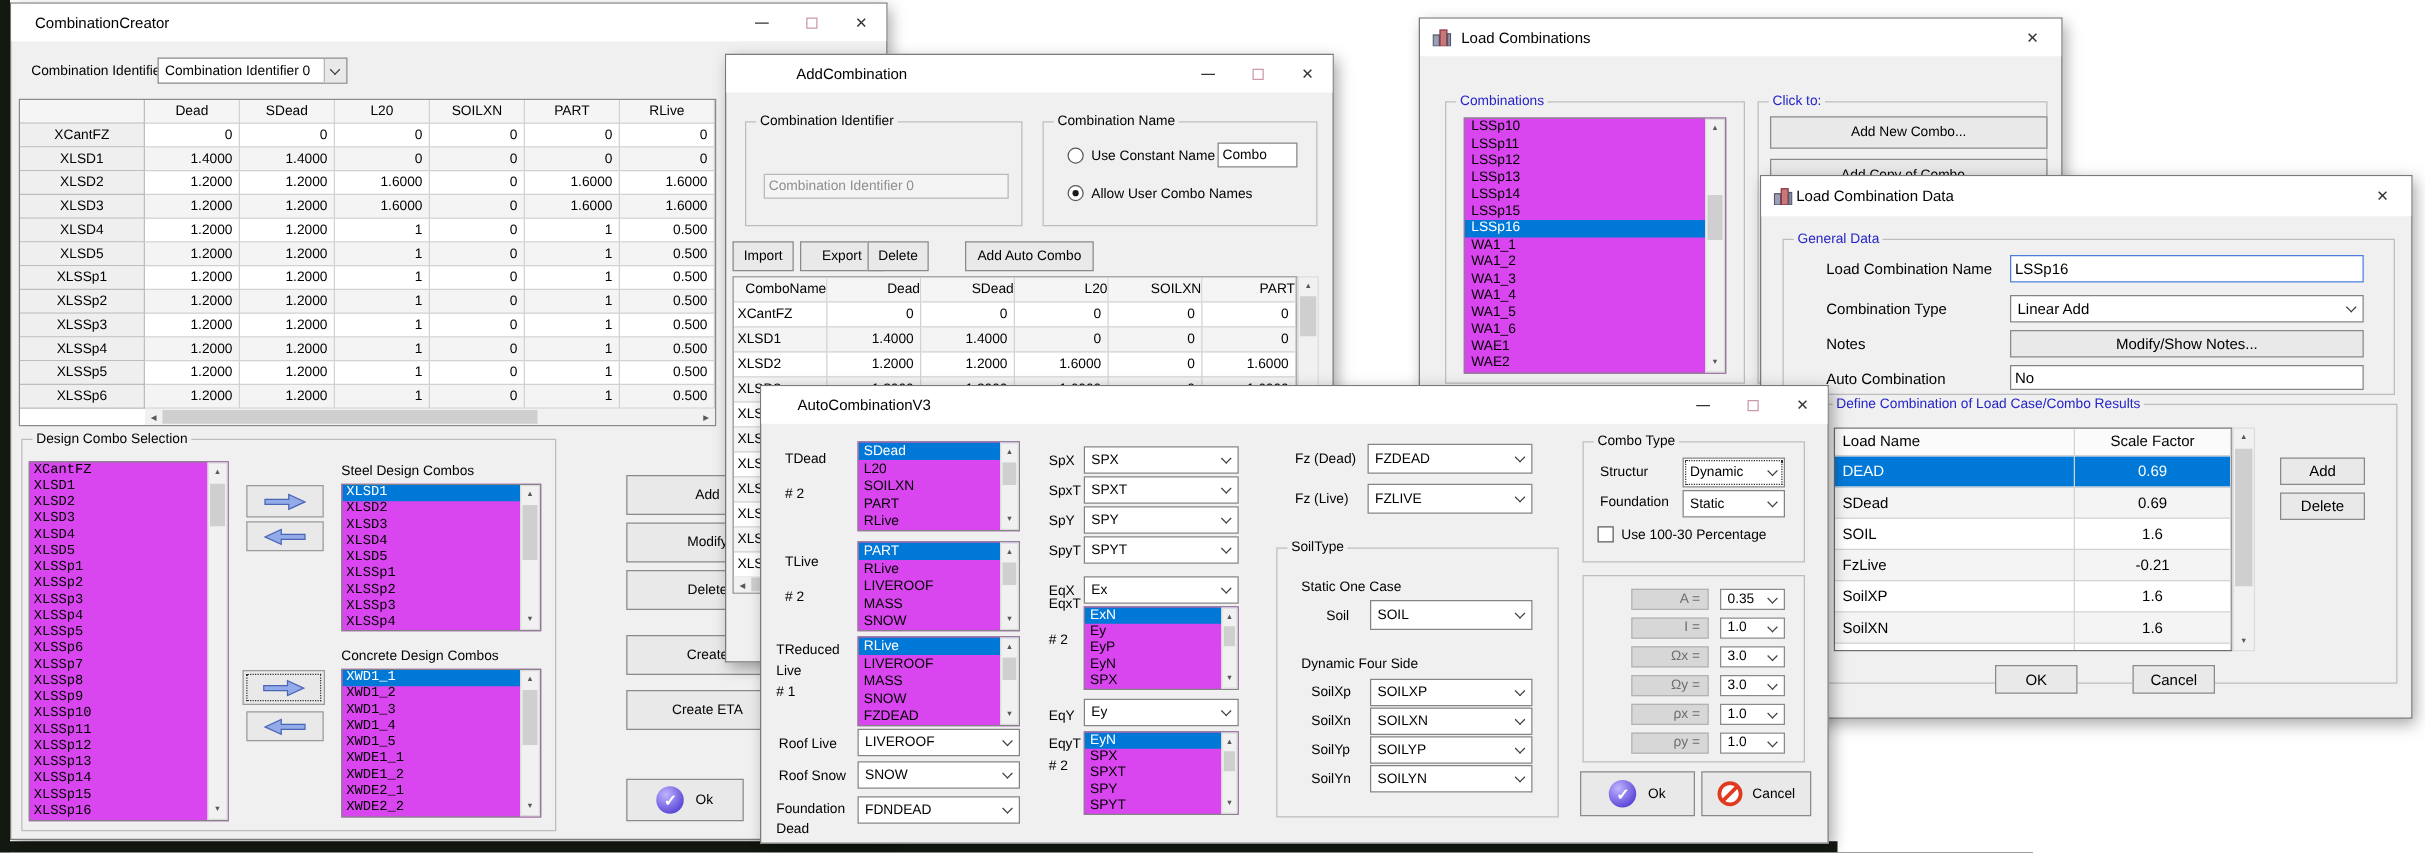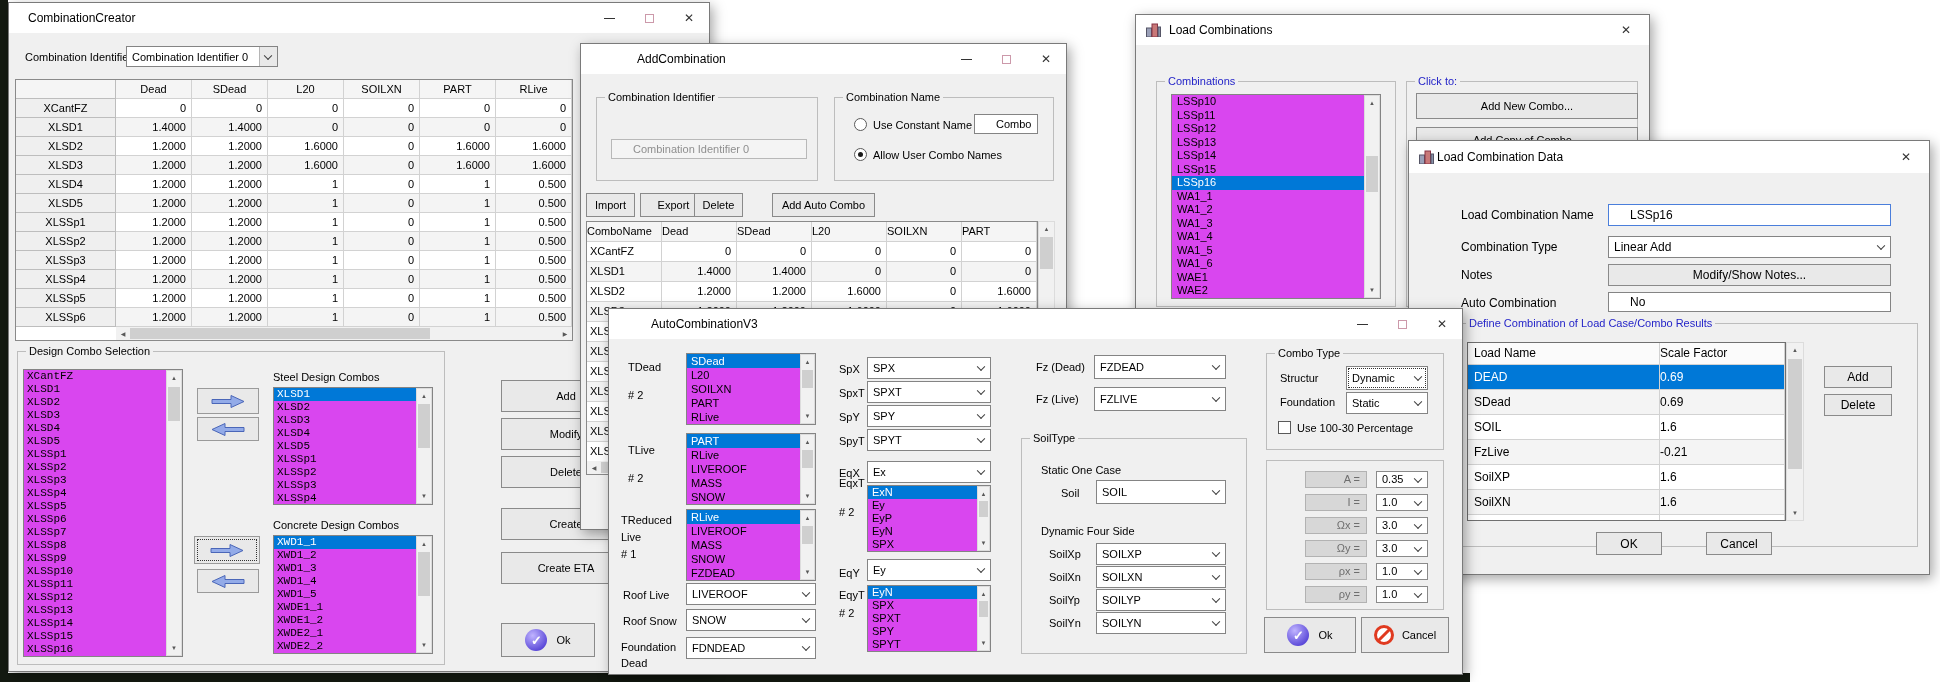--- a/index.html
+++ b/index.html
@@ -13,21 +13,21 @@
 .wc{position:absolute;top:0;right:0;height:30px;display:flex}
 .wcb{width:40px;height:30px;display:flex;align-items:center;justify-content:center}
 .gl-min{display:block;width:11px;height:1px;background:#333}
 .gl-max{display:block;width:9px;height:9px;border:1px solid #333}
 .gl-max.dim{border-color:#c9a}
 .gl-x{font-size:12px;color:#333;line-height:12px}
 .grp{position:absolute;border:1px solid #bdbdbd}
 .glab{position:absolute;top:-7px;left:8px;background:#f0f0f0;padding:0 3px;font-size:11px;line-height:13px;white-space:nowrap}
 .blue{color:#2424c8}
 .lbl{position:absolute;font-size:11px;line-height:13px;white-space:nowrap}
-.box{position:absolute;background:#fff;border:1px solid #848484;font-size:11px;line-height:18px;padding-left:21px;overflow:hidden;white-space:nowrap}
+.box{position:absolute;background:#fff;border:1px solid #848484;font-size:11px;line-height:18px;padding-left:3px;overflow:hidden;white-space:nowrap}
 .cmb{position:absolute;background:#fff;border:1px solid #848484;font-size:11px;display:flex;align-items:center;padding-left:5px;overflow:hidden;white-space:nowrap}
 .chev{position:absolute;right:6px;top:50%;width:6px;height:6px;border-right:1px solid #404040;border-bottom:1px solid #404040;transform:translateY(-70%) rotate(45deg)}
 .cmbbtn{position:absolute;right:0;top:0;bottom:0;width:18px;background:#e9e9e9;border-left:1px solid #b5b5b5}
 .btn{position:absolute;background:#e9e9e9;border:1px solid #8a8a8a;display:flex;align-items:center;justify-content:center;font-size:11px;overflow:hidden;white-space:nowrap}
 .focusdot{outline:1px dotted #333;outline-offset:-3px}
 .focusbtn{border:1px solid #3a6ecc;outline:1px dotted #333;outline-offset:-4px}
 .list{position:absolute;background:#d946ef;border:1px solid #848484;overflow:hidden}
 .list .li{height:13px;line-height:13px;padding-left:3px;white-space:pre;font-family:"Liberation Mono","DejaVu Sans Mono",monospace;font-size:11px}
 .list.sans .li{font-family:"Liberation Sans",sans-serif;height:14px;line-height:14px;padding-left:4px}
 .list.s13 .li{height:13px;line-height:13px}
@@ -47,26 +47,26 @@
 
 .ccg .gr{height:19px}
 .ccg .gc{height:19px;line-height:18px;text-align:right;padding-right:5px}
 .ccg .gc:nth-of-type(1){width:100px;text-align:center;padding:0;background:#efefef;border-right:1px solid #bdbdbd;border-bottom:1px solid #bdbdbd}
 .ccg .gc:nth-of-type(n+2){width:76px}
 .ccg .ghead .gc{background:#f5f5f5;text-align:center;padding:0}
 
 .acg .gc{text-align:right;padding-right:5px}
 .acg .gc:nth-of-type(1){text-align:left;padding-left:3px;padding-right:0}
 .acg .gc{width:75px}
-.acg .ghead .gc{text-align:left;padding:0}
+.acg .ghead .gc{text-align:right;padding:0}
 
 .lcdg .gr{height:25px}
 .lcdg .gc{height:25px;line-height:24px;font-size:12px}
 .lcdg .gc:nth-of-type(1){width:192px;text-align:left;padding-left:6px}
-.lcdg .gc:nth-of-type(2){width:125px;text-align:left}
+.lcdg .gc:nth-of-type(2){width:125px;text-align:center}
 .lcdg .ghead{height:22px}
 .lcdg .ghead .gc{height:22px;line-height:21px;background:#fbfbfb}
 .lcdg .grow.partial{height:6px;overflow:hidden}
 .rad{position:absolute;width:13px;height:13px;border:1px solid #5a5a5a;border-radius:50%;background:#fff}
 .rad.on::after{content:"";position:absolute;left:3px;top:3px;width:5px;height:5px;border-radius:50%;background:#1a1a1a}
 .chk{position:absolute;width:13px;height:13px;border:1px solid #5a5a5a;background:#fff}
 .okic{width:22px;height:22px;border-radius:50%;background:radial-gradient(circle at 35% 30%,#c0b4ff,#5a48d8 75%);color:#fff;font-weight:bold;display:flex;align-items:center;justify-content:center;font-size:13px;margin-right:9px;flex:none}
 .noic{width:20px;height:20px;border-radius:50%;border:3px solid #e03a20;position:relative;margin-right:8px;background:#fff;flex:none}
 .noic::after{content:"";position:absolute;left:-2px;top:6px;width:17px;height:3px;background:#e03a20;transform:rotate(-45deg)}
 .prow{display:flex;gap:9px;margin:6px 0 0 38px;height:17px}
@@ -565,20 +565,23 @@
           <rect x="12" y="4" width="2.5" height="10" fill="#8890a8" stroke="#556"></rect>
         </svg>
       <span class="ttl" style="margin-left:3px">Load Combination Data</span>
     </div>
     <div class="wc" style="height:32px">
       <div class="wcb" style="width:46px;height:32px">
           <span class="gl-x">✕</span>
         </div>
     </div>
 
+    <div class="grp" style="left:17px;top:50px;width:490px;height:125px">
+      <span class="glab blue">General Data</span>
+    </div>
     <div class="lbl" style="left:52px;top:68px;font-size:12px">Load Combination Name</div>
     <div class="box" style="left:199px;top:63px;width:283px;height:22px;border-color:#4a7edb;line-height:20px;font-size:12px">LSSp16</div>
     <div class="lbl" style="left:52px;top:100px;font-size:12px">Combination Type</div>
     <div class="cmb" style="left:199px;top:95px;width:283px;height:22px;font-size:12px">
       <span>Linear Add</span>
       <span class="chev"></span>
     </div>
     <div class="lbl" style="left:52px;top:128px;font-size:12px">Notes</div>
     <div class="btn" style="left:199px;top:123px;width:283px;height:22px;font-size:12px">Modify/Show Notes...</div>
     <div class="lbl" style="left:52px;top:156px;font-size:12px">Auto Combination</div>
@@ -638,21 +641,21 @@
     </div>
     <div class="btn" style="left:415px;top:225px;width:68px;height:22px;font-size:12px">Add</div>
     <div class="btn" style="left:415px;top:253px;width:68px;height:22px;font-size:12px">Delete</div>
 
     <div class="btn" style="left:187px;top:391px;width:66px;height:23px;font-size:12px">OK</div>
     <div class="btn" style="left:297px;top:391px;width:66px;height:23px;font-size:12px">Cancel</div>
   </div>
 
   <div class="win" style="left:608px;top:308px;width:855px;height:367px;z-index:5">
     <div class="tbar">
-      <span class="ttl" style="margin-left:42px">AutoCombinationV3</span>
+      <span class="ttl" style="margin-left:29px">AutoCombinationV3</span>
     </div>
     <div class="wc">
       <div class="wcb">
           <span class="gl-min"></span>
         </div>
       <div class="wcb">
           <span class="gl-max dim"></span>
         </div>
       <div class="wcb">
           <span class="gl-x">✕</span>

